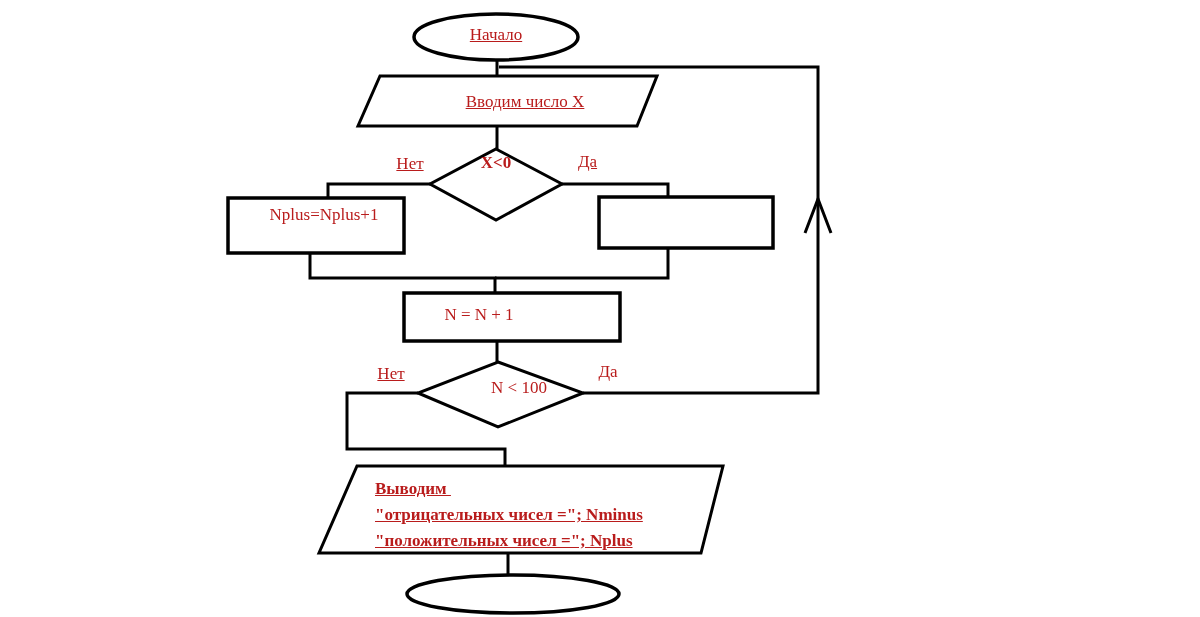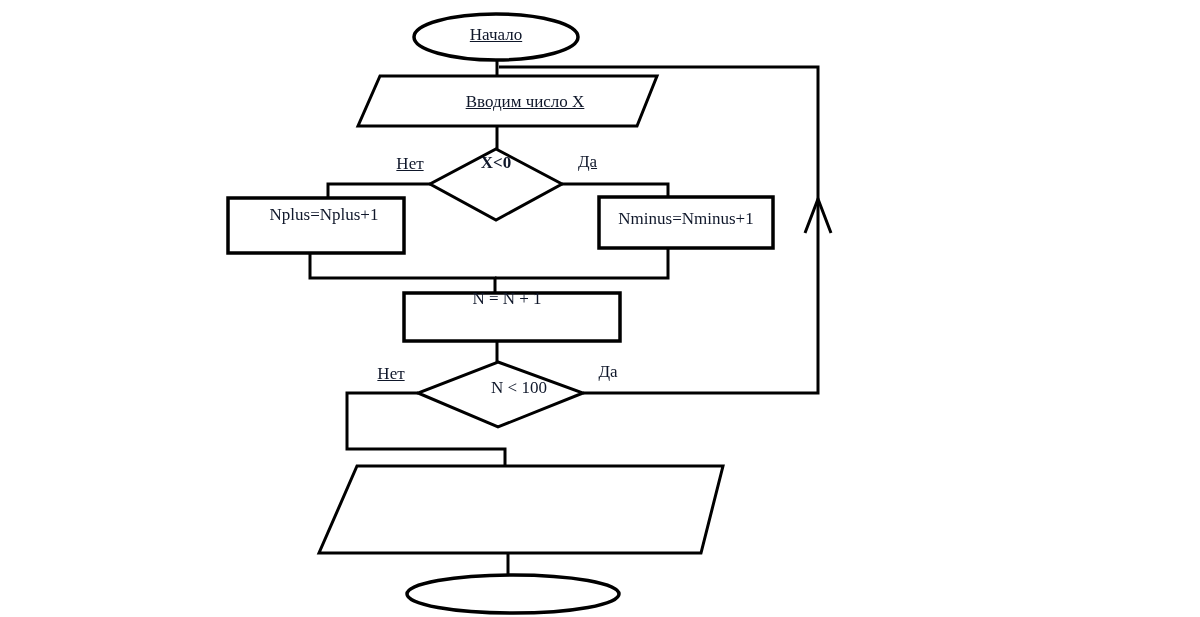--- a/index.html
+++ b/index.html
@@ -6,21 +6,21 @@
     margin: 0;
     padding: 0;
     background: #ffffff;
   }
   .canvas {
     position: relative;
     width: 1200px;
     height: 617px;
     background: #ffffff;
     font-family: "Liberation Serif", "DejaVu Serif", serif;
-    color: #0f172a;
+    color: #b91c1c;
     overflow: hidden;
   }
   .canvas svg {
     position: absolute;
     left: 0;
     top: 0;
   }
   .lbl {
     position: absolute;
     font-size: 17px;
@@ -82,25 +82,29 @@
   <div class="lbl u" style="left:397px; top:91px; width:256px;">Вводим число X</div>
 
   <div class="lbl b u" style="left:380px; top:153px; width:60px;">Нет</div>
 
   <div class="lbl u" style="left:560px; top:151px; width:55px;">Да</div>
 
   <div class="lbl" style="left:446px; top:152px; width:100px;font-weight:bold;">X&lt;0</div>
 
   <div class="lbl b" style="left:236px; top:204px; width:176px;">Nplus=Nplus+1</div>
 
-  <div class="lbl b" style="left:599px; top:208px; width:174px;">Nminus=Nminus+1</div>
 
-  <div class="lbl b" style="left:404px; top:288px; width:150px;padding-left:28px;">N = N + 1</div>
+  <div class="lbl b" style="left:404px; top:304px; width:150px;">N = N + 1</div>
 
   <div class="lbl b u" style="left:361px; top:363px; width:60px;">Нет</div>
 
   <div class="lbl b" style="left:583px; top:361px; width:50px;">Да</div>
 
   <div class="lbl b" style="left:456px; top:377px; width:126px;">N &lt; 100</div>
 
+  <div class="out-block">
+    <div class="out-line u">Выводим </div>
+    <div class="out-line u">"отрицательных чисел ="; Nminus</div>
+    <div class="out-line u">"положительных чисел ="; Nplus</div>
+  </div>
 
 
 </div>
 
 </body></html>

